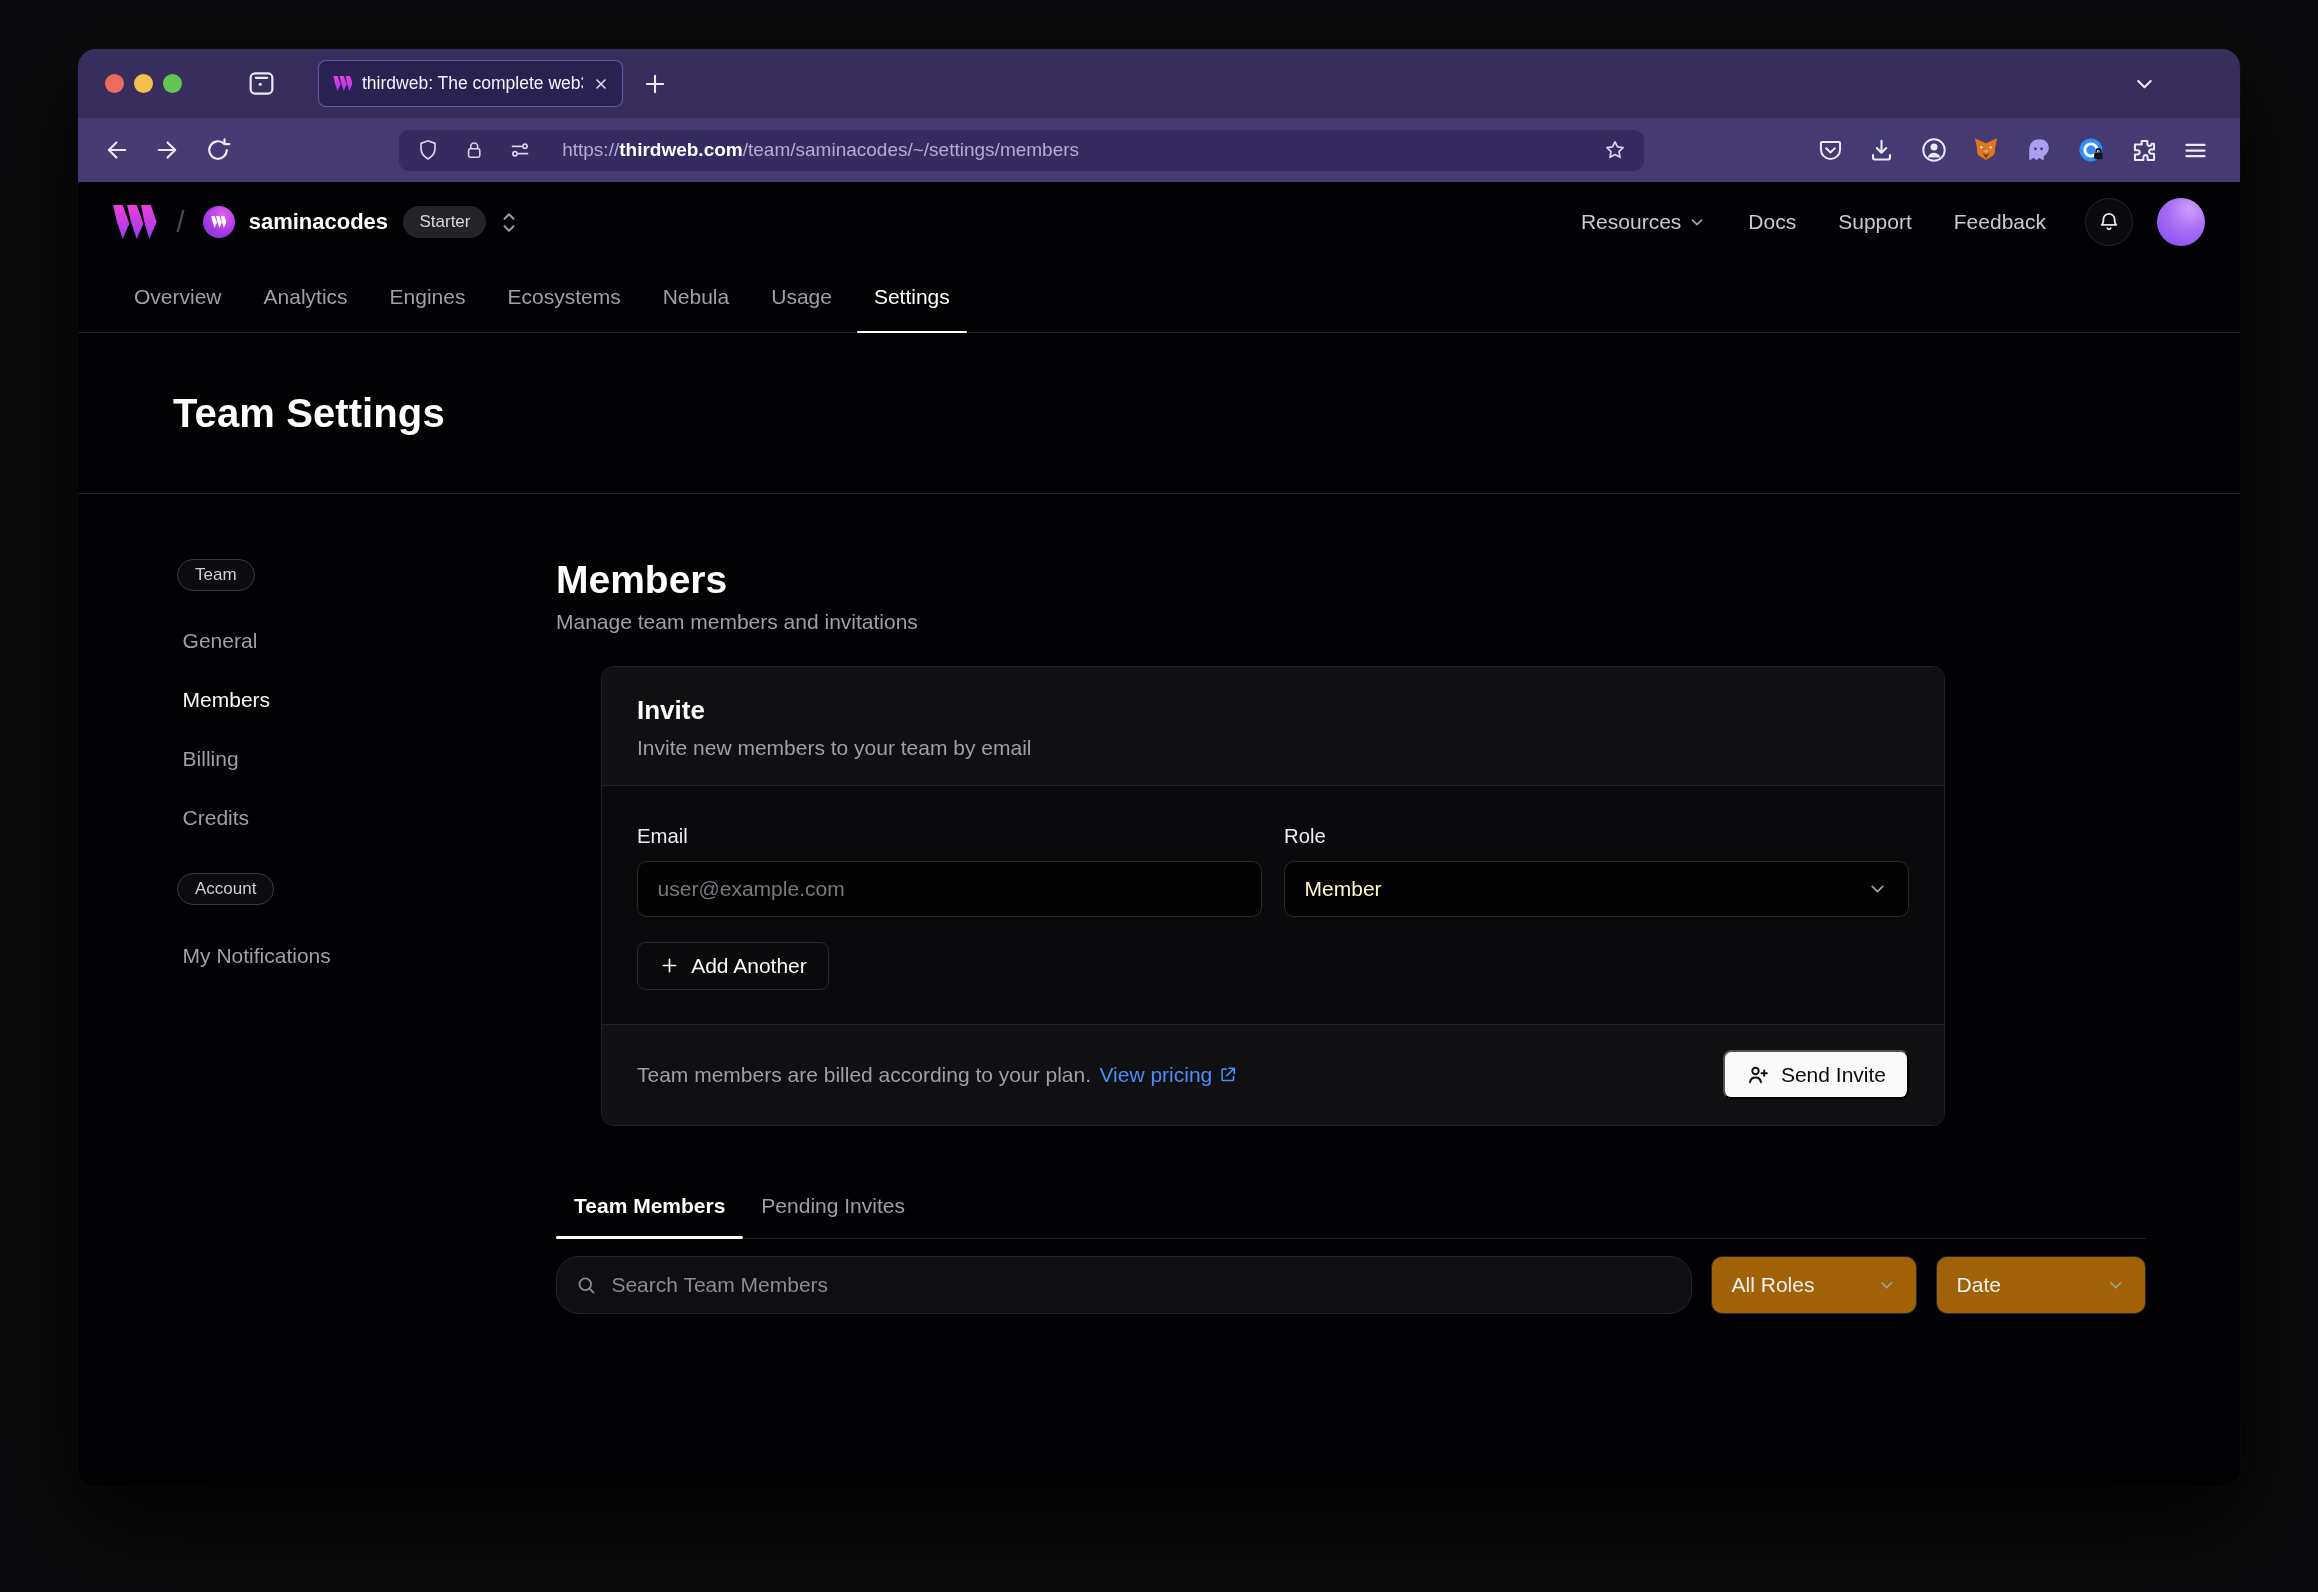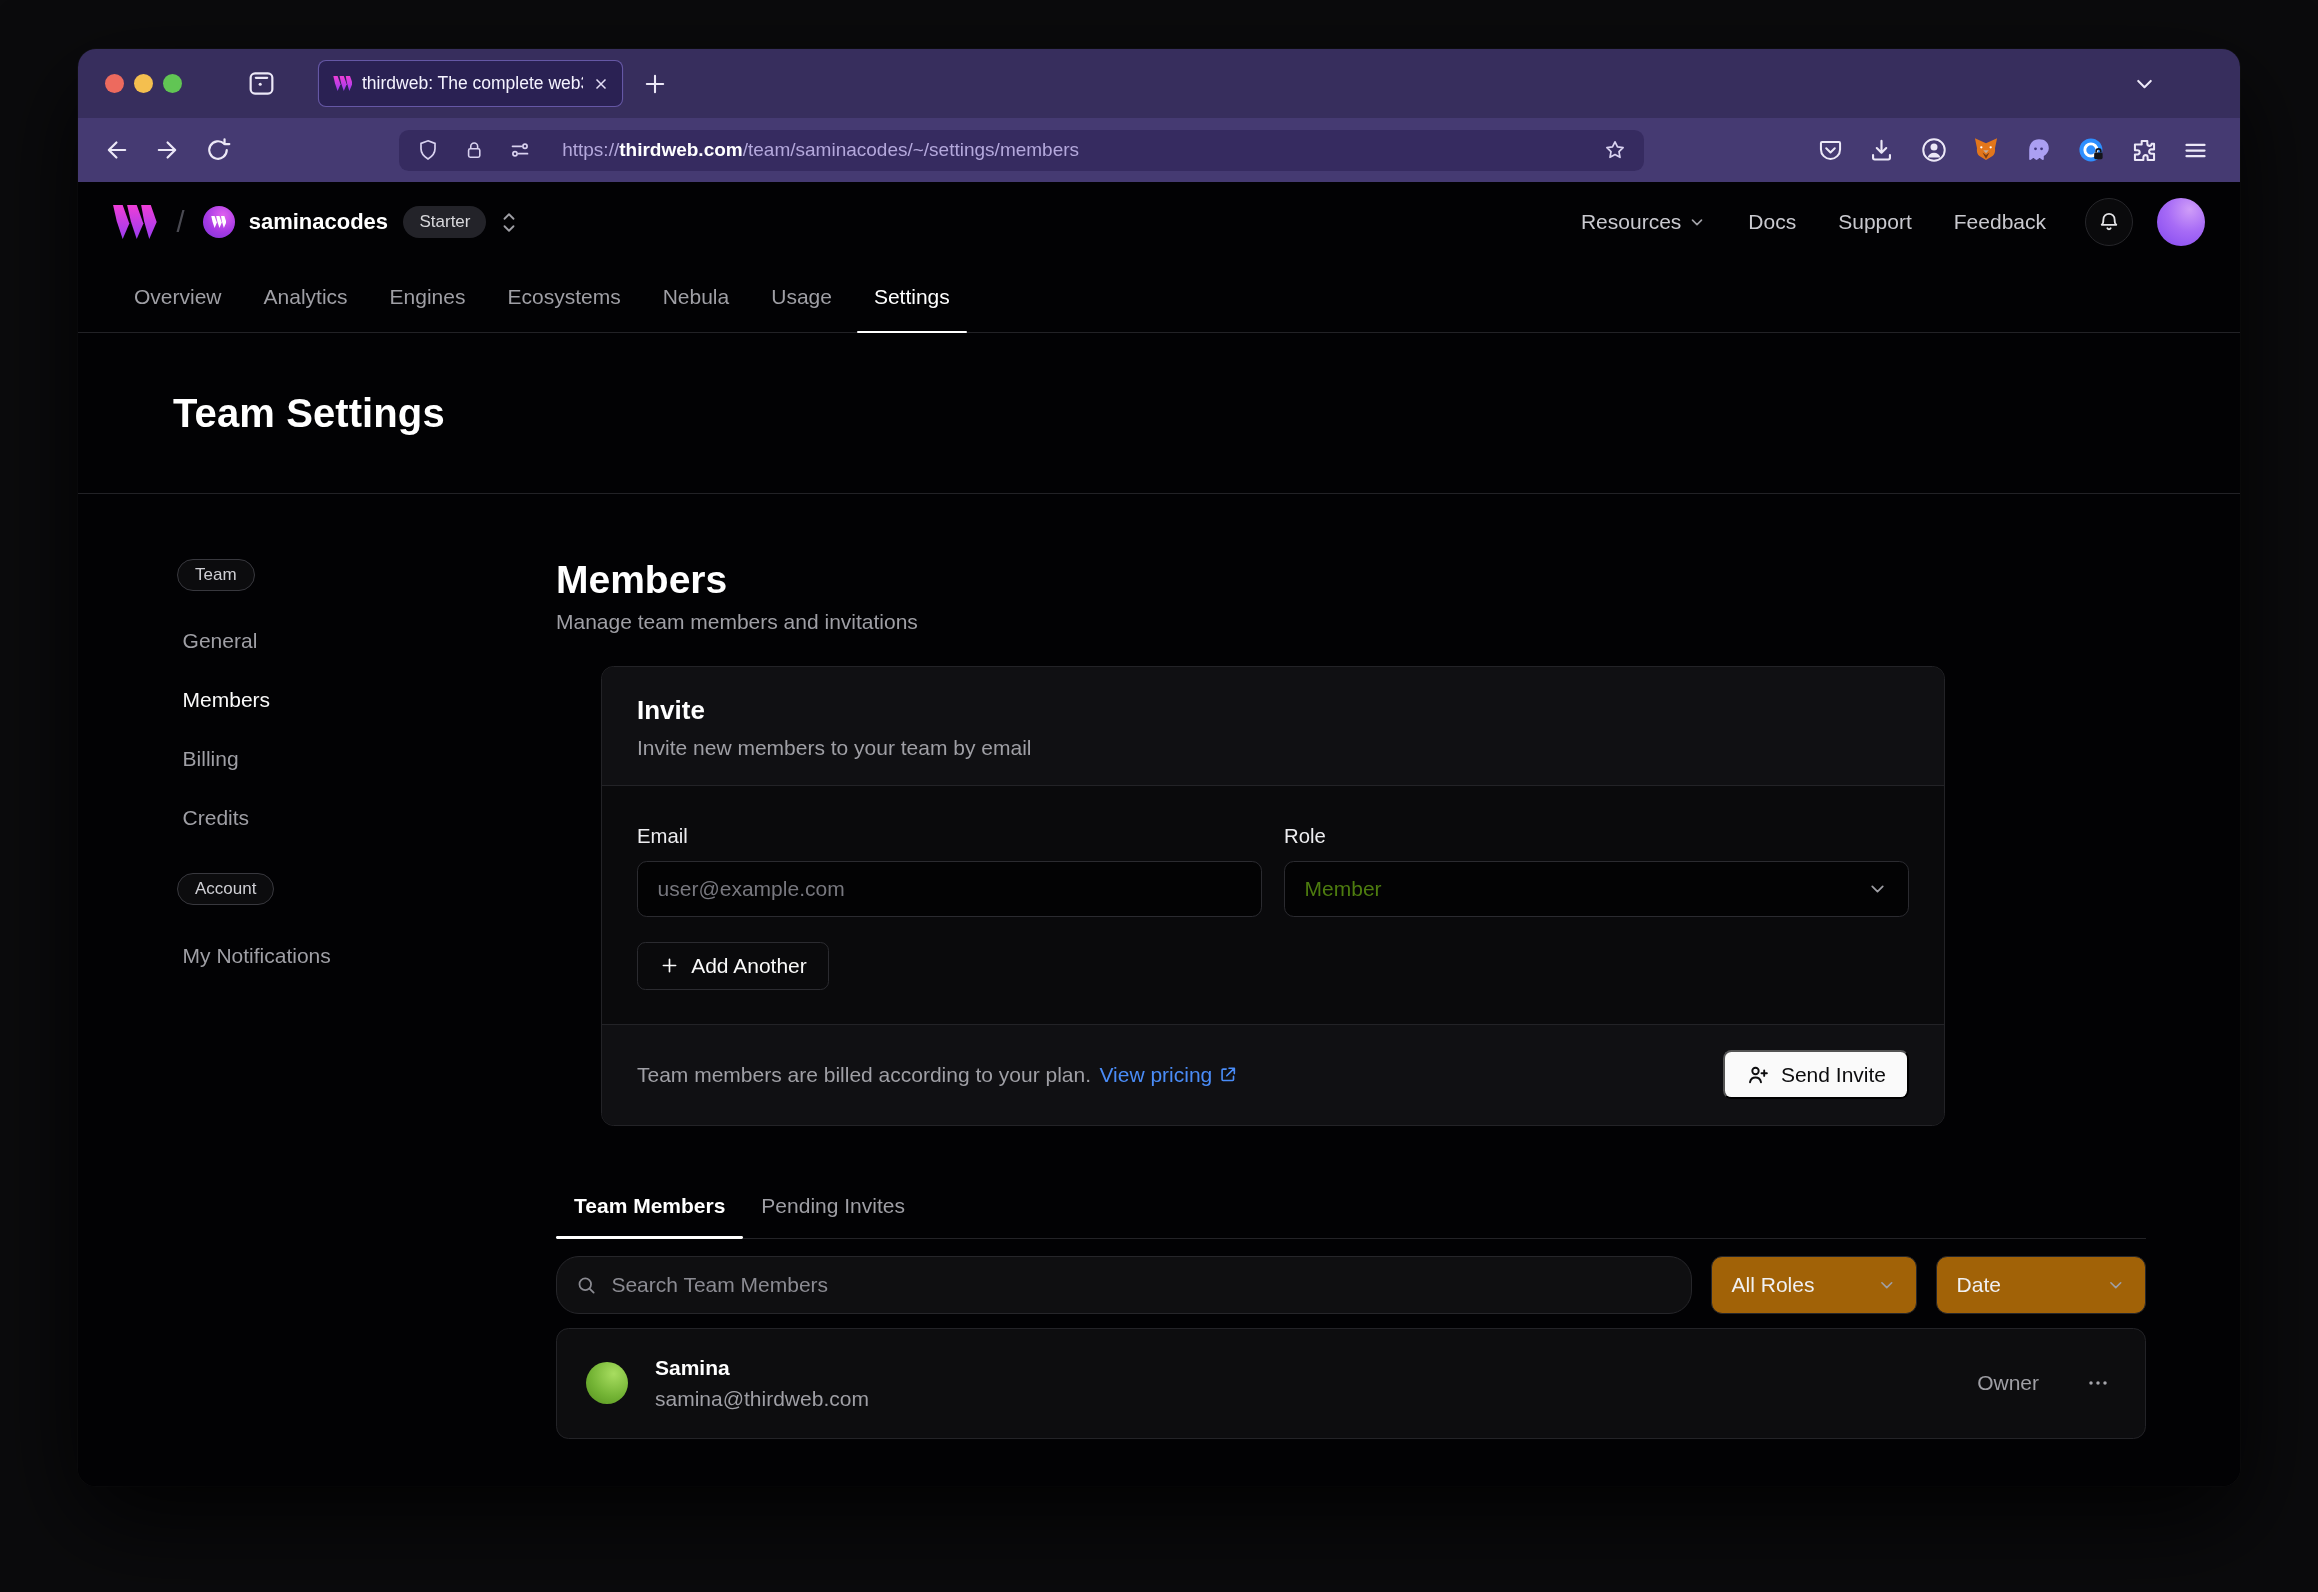--- a/index.html
+++ b/index.html
@@ -90,21 +90,21 @@
   .card-form { border-top:1.4px solid #232327; padding:39px 35px 34px; }
   .form-cols { display:flex; gap:22px; }
   .field { flex:1; }
   .field label { display:block; font-size:20.3px; font-weight:500; color:#ededf0; }
   .tw-input { margin-top:12.6px; width:100%; height:56px; background:#030304; border:1.4px solid #2b2b30;
     border-radius:9.8px; padding:0 19.6px; font-size:21px; color:#fafafa;
     font-family:"Liberation Sans","DejaVu Sans",sans-serif; }
   .tw-input::placeholder { color:#77777e; }
   .tw-select { margin-top:12.6px; height:56px; background:#030304; border:1.4px solid #2b2b30;
     border-radius:9.8px; padding:0 19.6px; display:flex; align-items:center; justify-content:space-between;
-    font-size:21px; color:#4d7c0f; }
+    font-size:21px; color:#fef9c3; }
   .ghost-btn { margin-top:25px; height:48px; padding:0 21px; display:inline-flex; align-items:center;
     gap:11.2px; border:1.4px solid #2b2b30; border-radius:8.4px; background:transparent; color:#fafafa;
     font-size:21px; }
   .card-foot { border-top:1.4px solid #232327; background:#101013; height:101px; display:flex;
     align-items:center; justify-content:space-between; padding:0 35px; }
   .note { font-size:21px; color:#9f9fa5; display:flex; align-items:center; gap:8.4px; }
   .note a { color:#4a8cf7; text-decoration:none; display:inline-flex; align-items:center; gap:5.6px; }
   .primary-btn { height:49px; padding:0 21px; background:#fafafa; color:#0c0c0e; border-radius:8.4px;
     display:inline-flex; align-items:center; gap:11.2px; font-size:21px; font-weight:500; }
 
@@ -464,35 +464,18 @@
             <div class="filter-select date">
               <span>Date</span>
               <span class="chev">
                 <svg width="19.6" height="19.6" viewBox="0 0 24 24" fill="none" stroke="currentColor" stroke-width="2">
                     <path d="M6 9.5l6 6 6-6" stroke-linecap="round" stroke-linejoin="round"></path>
                   </svg>
               </span>
             </div>
           </div>
 
-          <div class="member-card">
-            <span class="m-avatar"></span>
-            <div class="m-id">
-              <div class="m-name">Samina</div>
-              <div class="m-email">samina@thirdweb.com</div>
-            </div>
-            <div class="m-right">
-              <span class="m-role">Owner</span>
-              <span class="m-menu">
-                <svg width="28" height="28" viewBox="0 0 24 24" fill="currentColor">
-                    <circle cx="6" cy="12" r="1.5"></circle>
-                    <circle cx="12" cy="12" r="1.5"></circle>
-                    <circle cx="18" cy="12" r="1.5"></circle>
-                  </svg>
-              </span>
-            </div>
-          </div>
         </main>
       </div>
     </div>
   </div>
 </div>
 
 
 </body></html>

